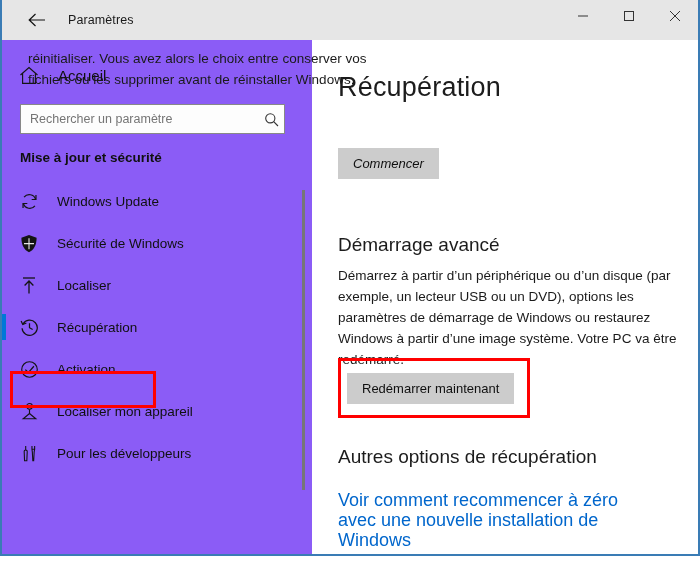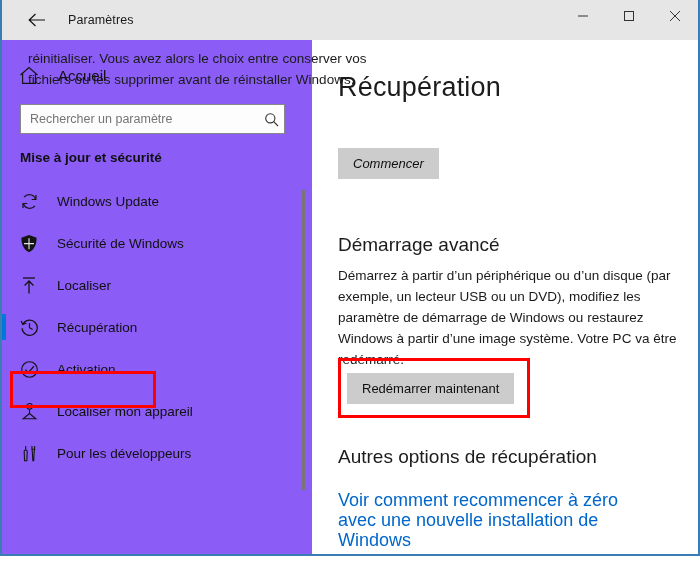--- a/index.html
+++ b/index.html
@@ -389,21 +389,21 @@
       <h1 id="page-title">Récupération</h1>
     </div>
   </div>
 
   <div id="reset-desc" class="body-text">réinitialiser. Vous avez alors le choix entre conserver vos fichiers ou les supprimer avant de réinstaller Windows.</div>
 
   <button id="start-button" class="gray-button">Commencer</button>
 
   <div id="adv-heading">Démarrage avancé</div>
 
-  <div id="adv-desc" class="body-text">Démarrez à partir d’un périphérique ou d’un disque (par exemple, un lecteur USB ou un DVD), modifiez les paramètre de démarrage de Windows ou restaurez Windows à partir d’une image système. Votre PC va être redémarré.</div>
+  <div id="adv-desc" class="body-text">Démarrez à partir d’un périphérique ou d’un disque (par exemple, un lecteur USB ou un DVD), options les paramètres de démarrage de Windows ou restaurez Windows à partir d’une image système. Votre PC va être redémarré.</div>
 
   <button id="restart-button" class="gray-button">Redémarrer maintenant</button>
 
   <div id="other-heading">Autres options de récupération</div>
 
   <a id="other-link">Voir comment recommencer à zéro avec une nouvelle installation de Windows</a>
 
   <div id="annot-recovery" class="annot"></div>
   <div id="annot-restart" class="annot"></div>
 

